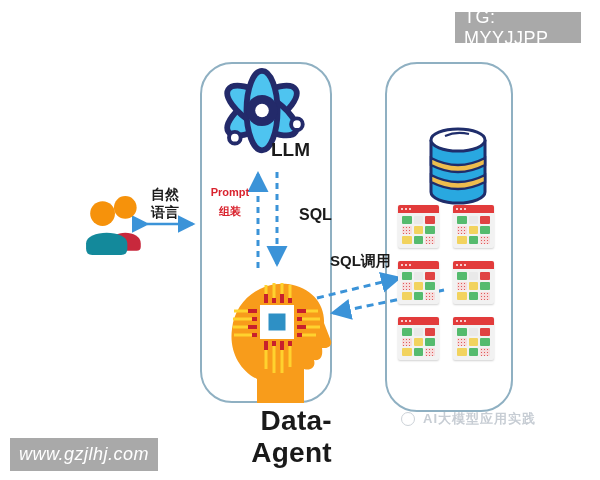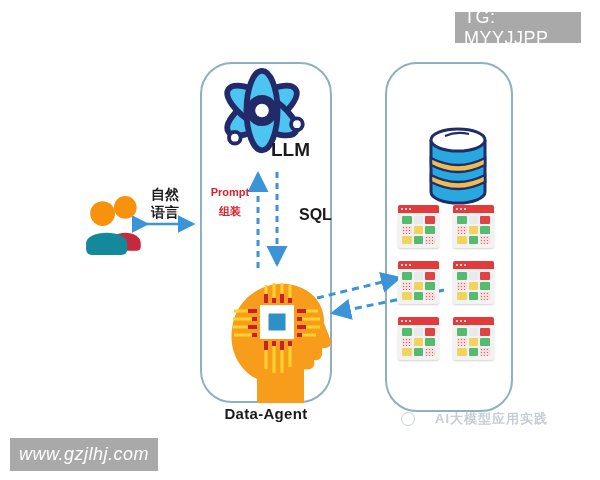--- a/index.html
+++ b/index.html
@@ -10,33 +10,33 @@
   .panel-agent { left:200px; top:62px; width:132px; height:341px; }
   .panel-data  { left:385px; top:62px; width:128px; height:350px; }
 
   .abs { position:absolute; }
 
   .wm-box { position:absolute; background:#a9a9a9; color:#ffffff; font-size:18px;
             letter-spacing:0.5px; display:flex; align-items:center; padding-left:9px; }
   .wm-tg   { left:455px; top:12px; width:126px; height:31px; }
   .wm-site { left:10px; top:438px; width:148px; height:33px;font-style:italic; }
   .wm-brand { position:absolute; left:401px; top:410px; color:#c7cdd4; font-size:13px;
-              font-weight:bold; letter-spacing:1px; display:flex; align-items:center; gap:20px; }
+              font-weight:bold; letter-spacing:1px; display:flex; align-items:center; gap:8px; }
   .wm-brand .logo { width:14px; height:14px; border:1.5px solid #ccd2d8; border-radius:50%;
                     display:inline-block; }
 
   .lbl { position:absolute; color:#1a1a1a; font-weight:bold; }
   .lbl-nl { left:143px; top:185px; width:44px; font-size:14px; line-height:18px; text-align:center; }
   .lbl-llm { left:271px; top:139px; font-size:19px; }
   .lbl-prompt { left:201px; top:183px; width:58px; font-size:11px; line-height:19px;
                 text-align:center; color:#d9232e; }
   .lbl-sql { left:287px; top:206px; font-size:16px;margin-left:12px; }
   .lbl-sqlcall { left:330px; top:252px; font-size:15px; }
   .lbl-result { left:338px; top:316px; width:56px; font-size:15px; line-height:18px; text-align:center; }
-  .lbl-agent-title { left:200px; top:405px; width:132px; font-size:15px; text-align:center;
+  .lbl-agent-title { left:200px; top:405px; width:132px; font-size:28px; text-align:right;
                      letter-spacing:0.3px; }
 
   svg.overlay { position:absolute; left:0; top:0; width:600px; height:480px; pointer-events:none; }
 
   .icon-people { left:84px; top:195px; width:64px; height:62px; }
   .icon-atom { left:212px; top:64px; width:100px; height:97px; }
   .icon-head { left:223px; top:277px; width:110px; height:126px; }
   .icon-db { left:423px; top:124px; width:70px; height:86px; }
 
   .tables-grid { position:absolute; left:398px; top:205px; width:100px;
@@ -262,20 +262,21 @@
           <div class="cell pink"></div>
           <div class="cell" style="background: rgb(242, 211, 94);"></div>
           <div class="cell" style="background: rgb(85, 187, 110);"></div>
           <div class="cell" style="background: rgb(242, 211, 94);"></div>
           <div class="cell" style="background: rgb(85, 187, 110);"></div>
           <div class="cell pink"></div>
         </div>
       </div>
     </div>
 
+  <div class="lbl lbl-sqlcall">SQL调用</div>
 
   <div class="wm-box wm-tg">
     <span>TG: MYYJJPP</span>
   </div>
   <div class="wm-box wm-site">
     <span>www.gzjlhj.com</span>
   </div>
   <div class="wm-brand">
     <span class="logo"></span>
     <span>AI大模型应用实践</span>

